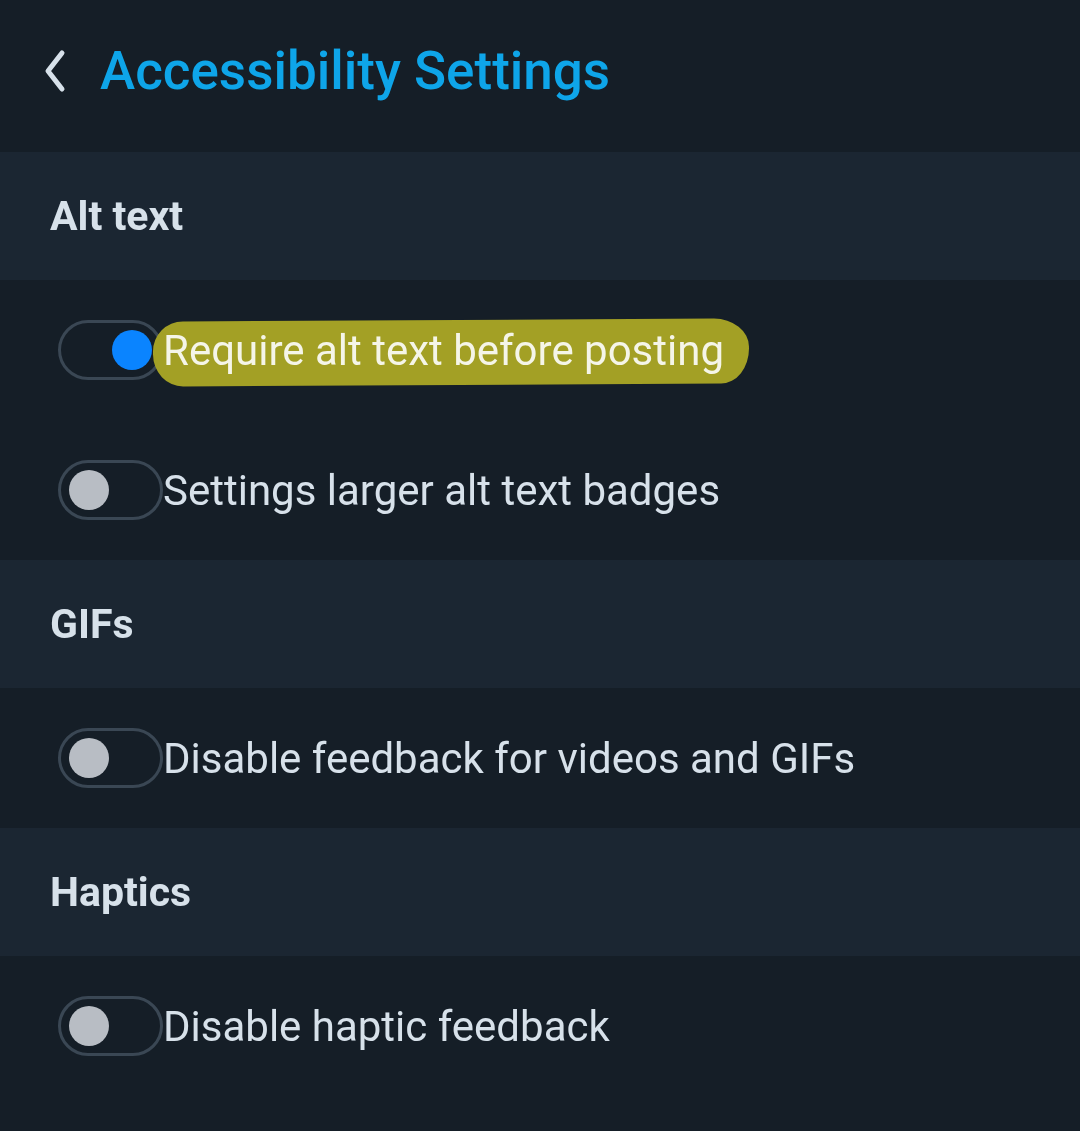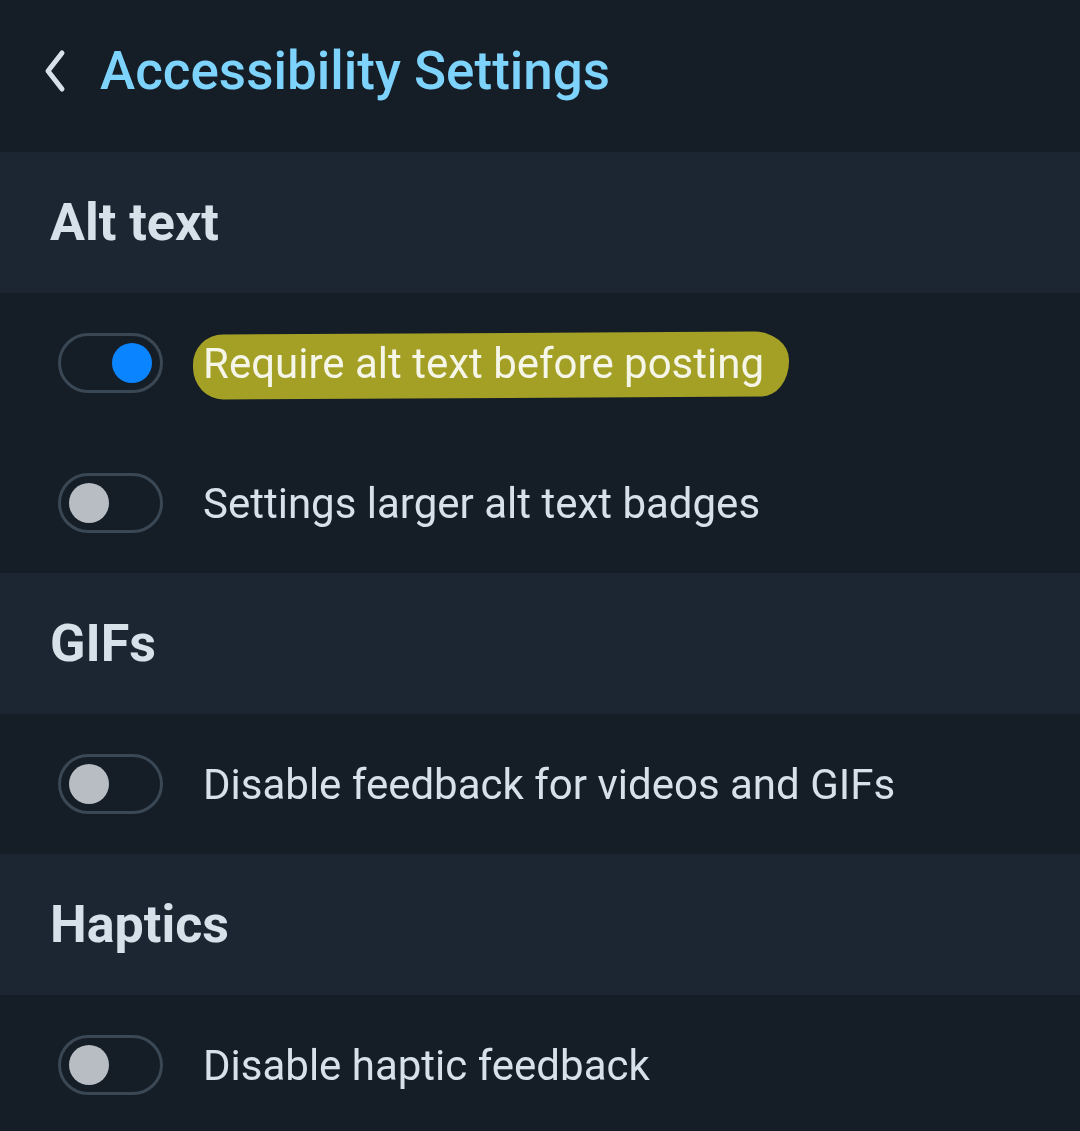--- a/index.html
+++ b/index.html
@@ -33,39 +33,38 @@
     }
     
     .back-button svg {
       width: 30px;
       height: 48px;
     }
     
     .page-title {
       font-size: 53px;
       font-weight: 500;
-      color: #7dd3fc;
+      color: #0ea5e9;
     }
     
     .section-header {
       background-color: #1b2632;
       padding: 40px 50px;
     }
     
     .section-title {
-      font-size: 52px;
+      font-size: 41px;
       font-weight: 700;
       color: #d7e1ea;
     }
     
     .setting-row {
       display: flex;
       align-items: center;
       padding: 40px 50px 40px 58px;
-      gap: 40px;
       background-color: #151e27;
     }
     
     .toggle {
       width: 105px;
       height: 60px;
       border-radius: 30px;
       border: 3px solid #3a4754;
       position: relative;
       cursor: pointer;

